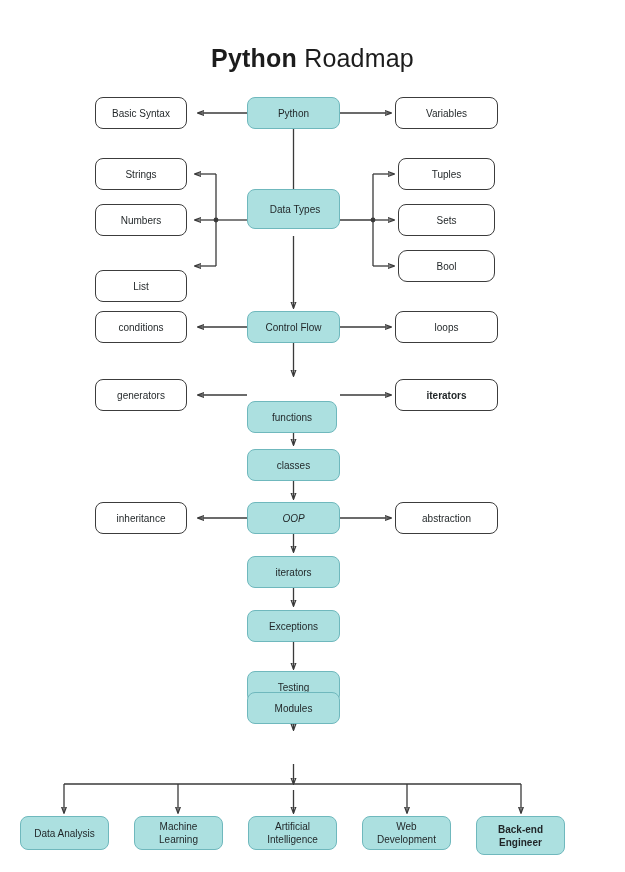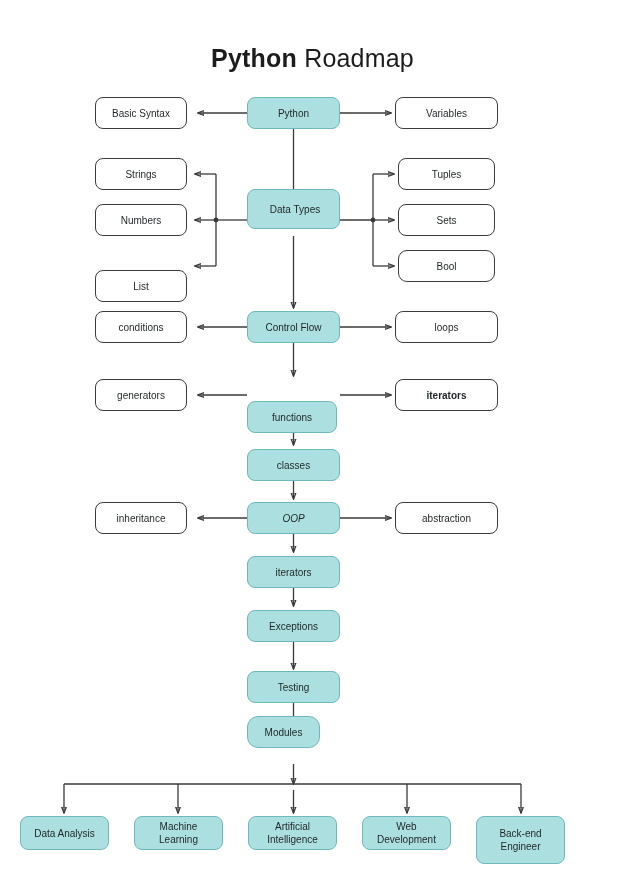--- a/index.html
+++ b/index.html
@@ -204,21 +204,21 @@
 
   <div class="node accent" style="left:247px; top:556px; width:93px;  height:32px;">
     <span class="label">iterators</span>
   </div>
   <div class="node accent" style="left:247px; top:610px; width:93px;  height:32px;">
     <span class="label">Exceptions</span>
   </div>
   <div class="node accent" style="left:247px; top:671px; width:93px;  height:32px;">
     <span class="label">Testing</span>
   </div>
-  <div class="node accent" style="left:247px; top:716px; width:73px;  height:32px;border-radius:11px;">
+  <div class="node accent" style="left:247px; top:692px; width:93px;  height:32px;">
     <span class="label">Modules</span>
   </div>
 
   <div class="node accent" style="left:20px;  top:816px; width:89px; height:34px;">
     <span class="label">Data Analysis</span>
   </div>
   <div class="node accent" style="left:134px; top:816px; width:89px; height:34px;">
     <span>
       <span class="label">Machine</span>
       <span class="label">Learning</span>
@@ -229,20 +229,20 @@
       <span class="label">Artificial</span>
       <span class="label">Intelligence</span>
     </span>
   </div>
   <div class="node accent" style="left:362px; top:816px; width:89px; height:34px;">
     <span>
       <span class="label">Web</span>
       <span class="label">Development</span>
     </span>
   </div>
-  <div class="node accent" style="left:476px; top:816px; width:89px; height:48px;">
+  <div class="node accent" style="left:476px; top:816px; width:89px; height:39px;font-weight:bold;">
     <span>
       <span class="label">Back-end</span>
       <span class="label">Engineer</span>
     </span>
   </div>
 
 </div>
 
 </body></html>

